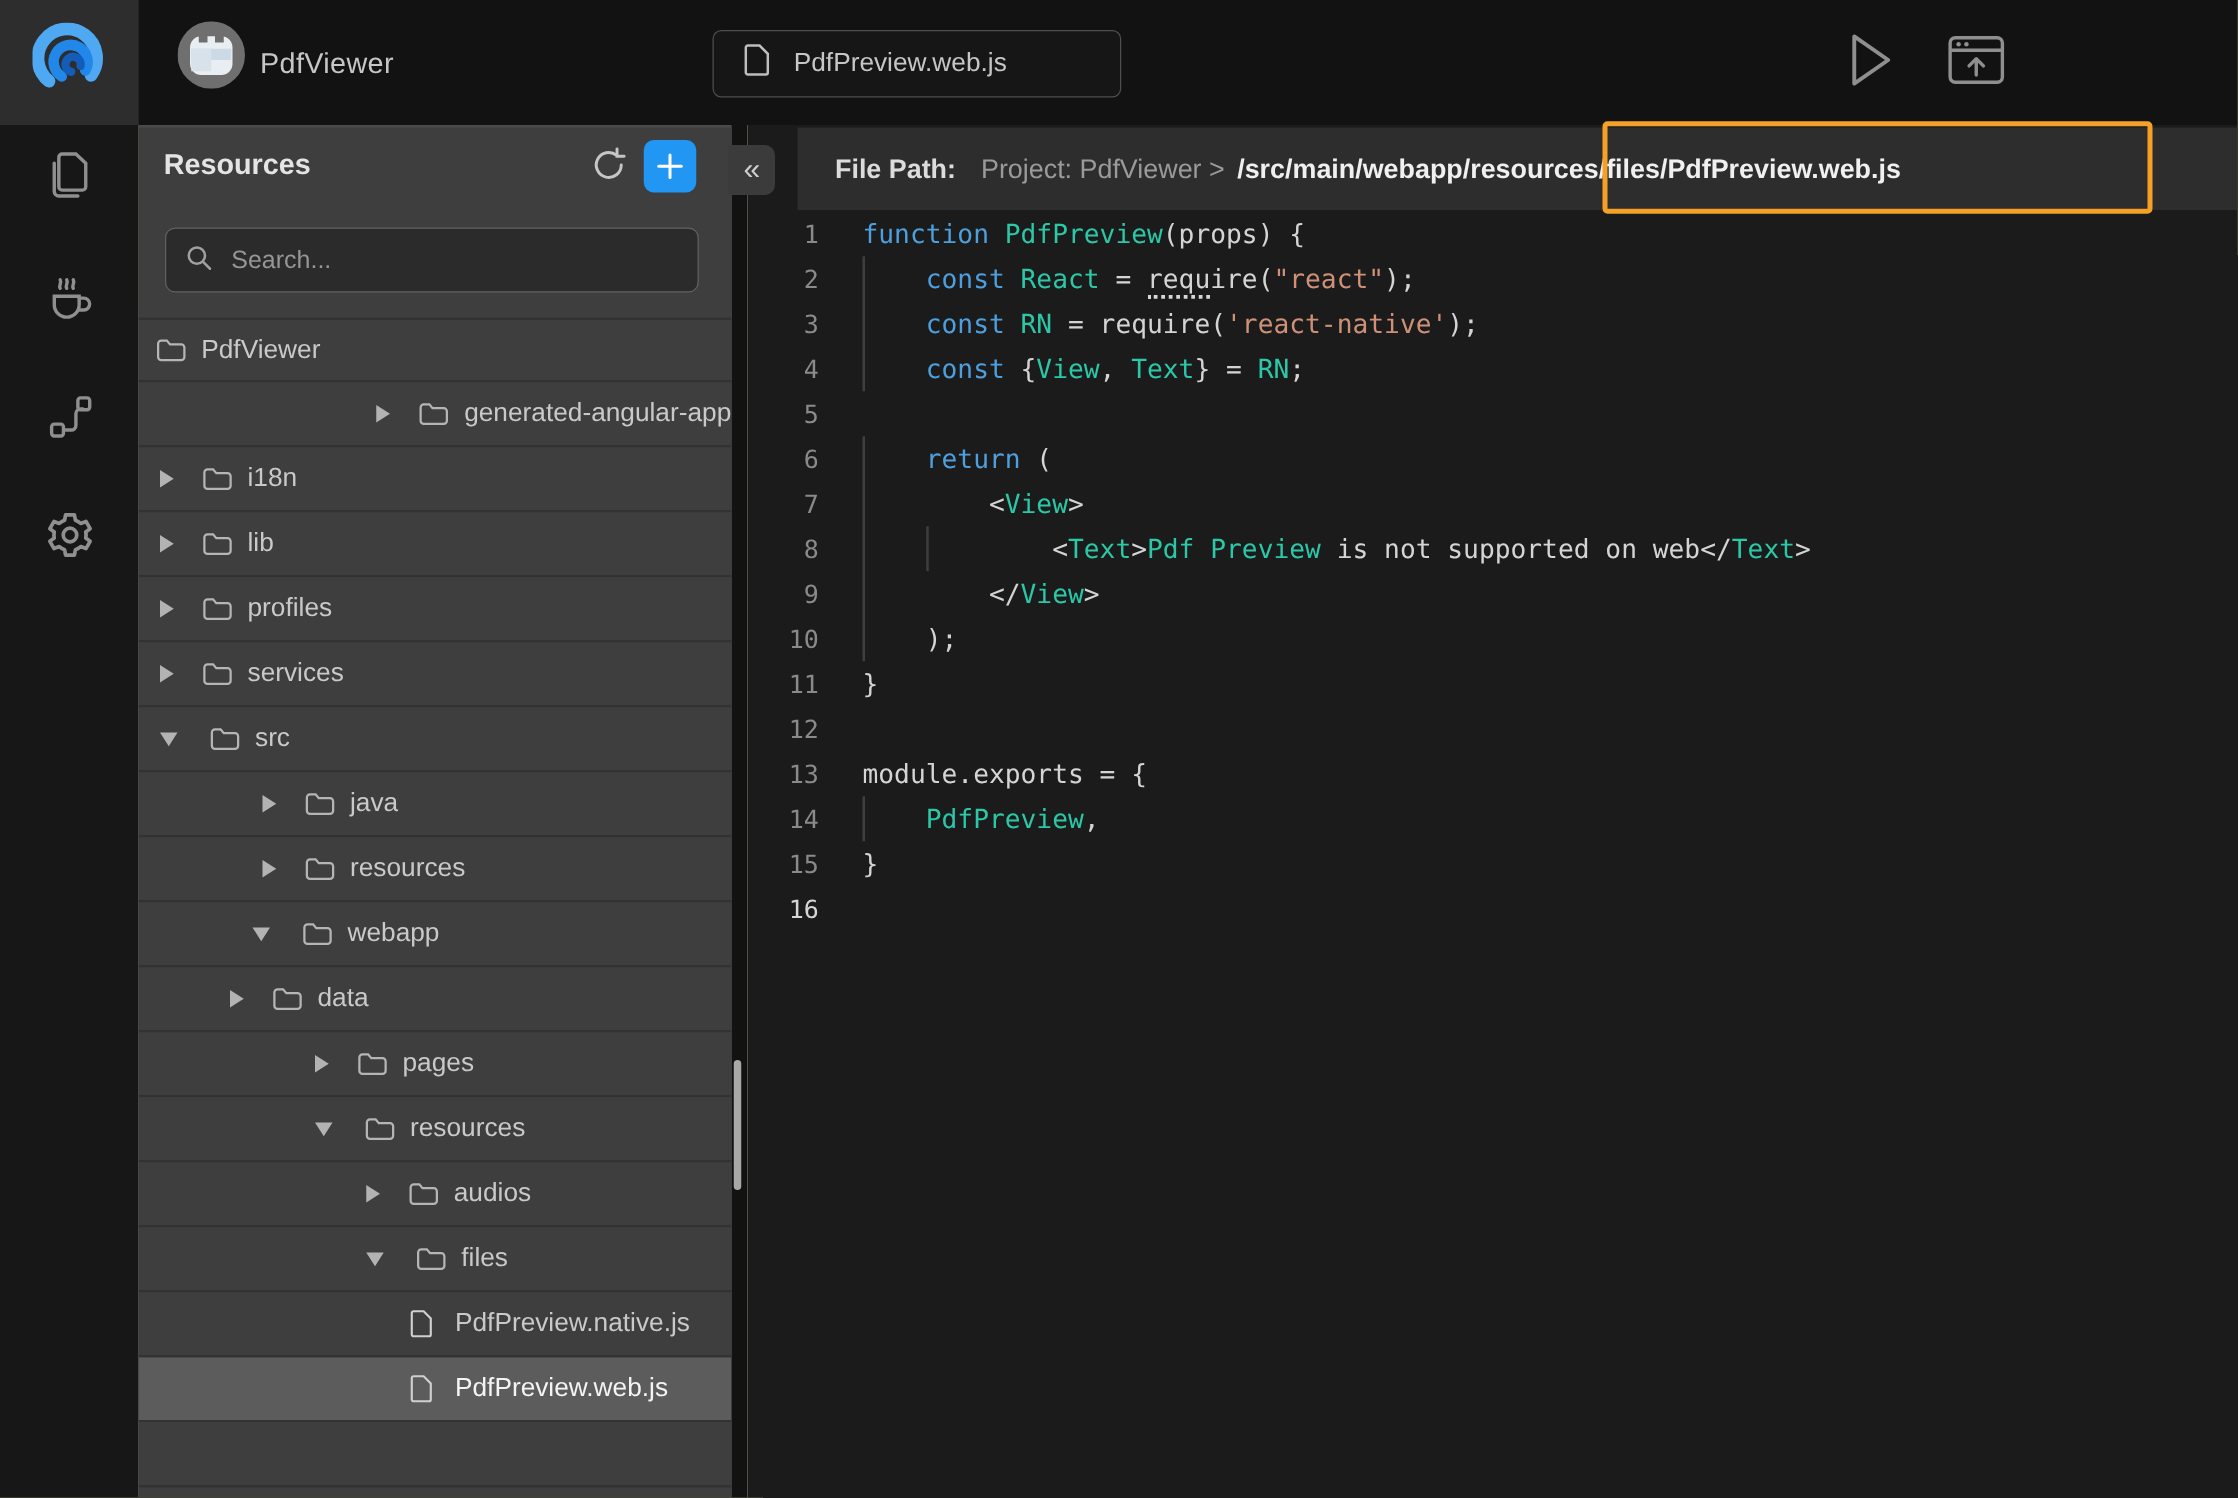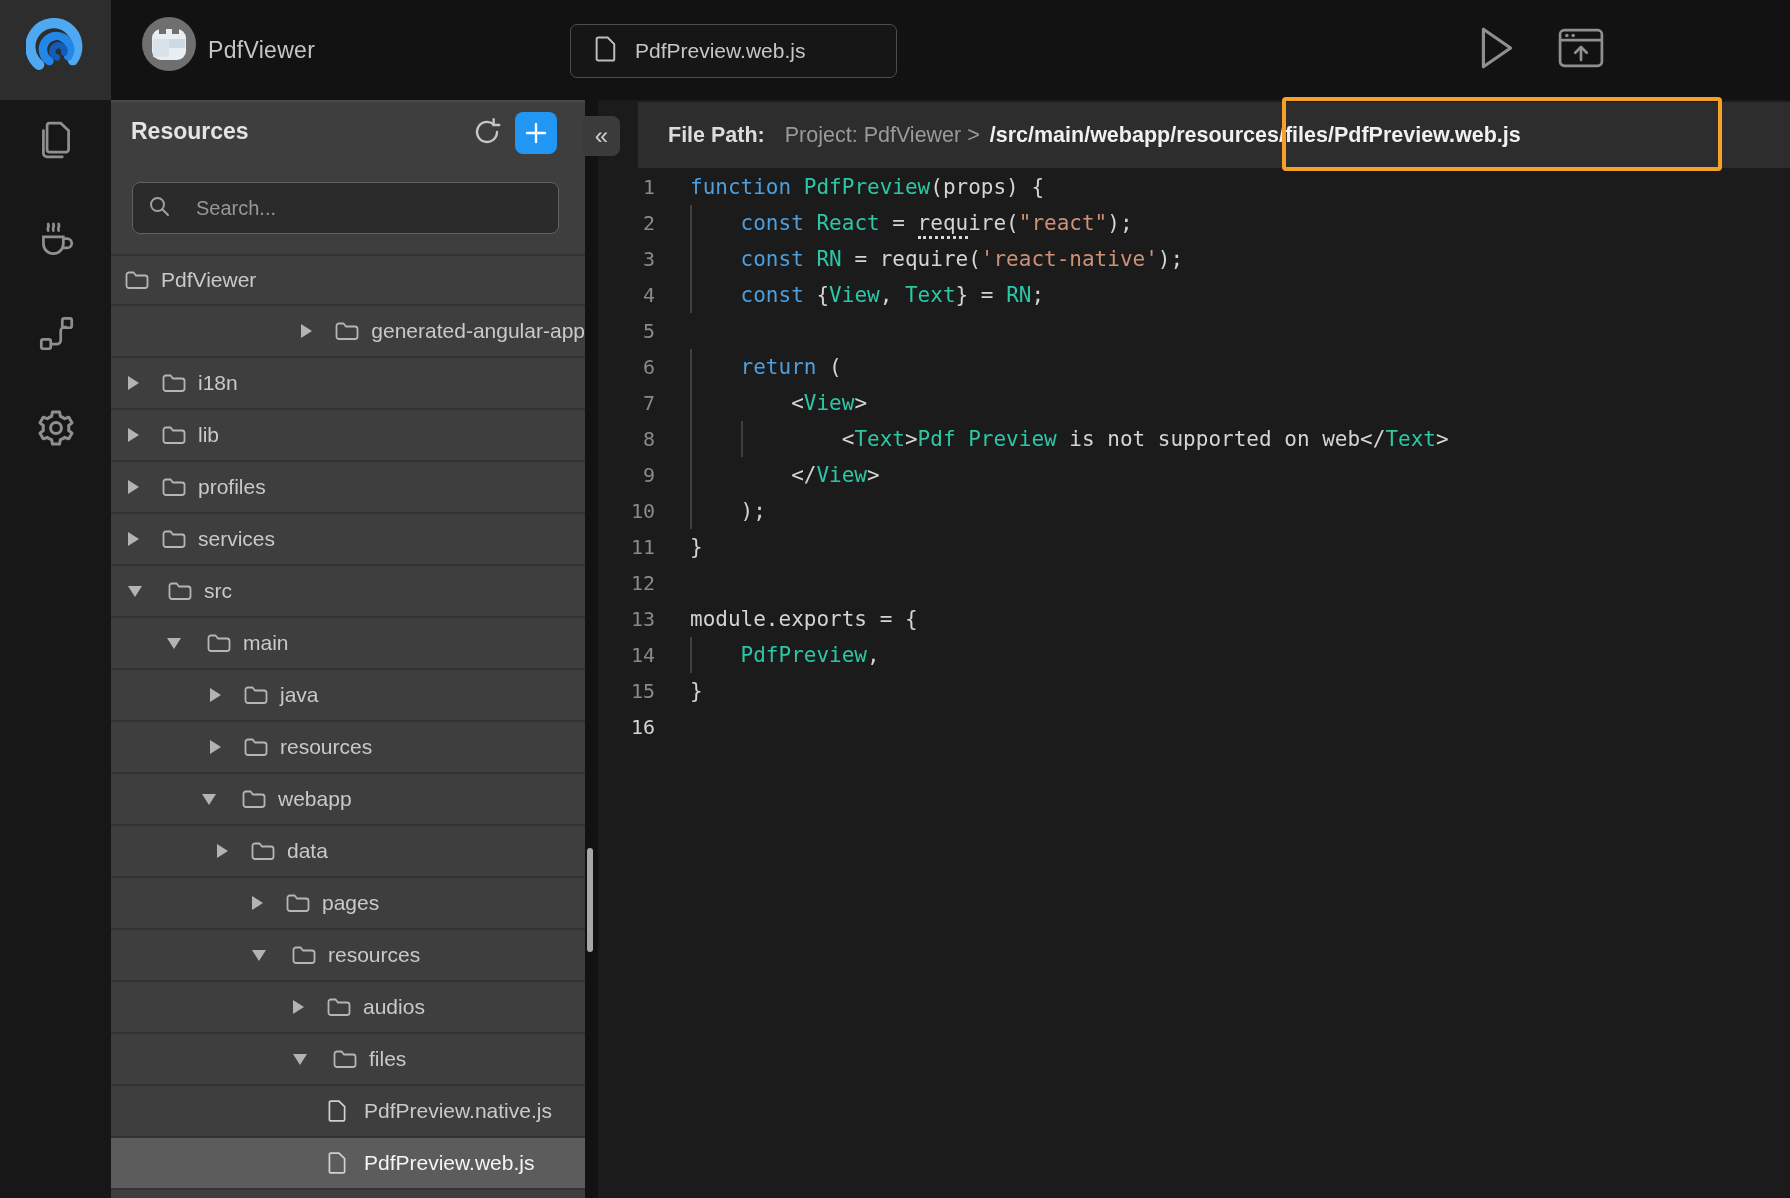--- a/index.html
+++ b/index.html
@@ -26,21 +26,21 @@
   .rail-ic{position:absolute;left:0;width:111px;height:56px;display:flex;align-items:center;justify-content:center;cursor:pointer;}
 
   
   .sidebar{position:absolute;left:111px;top:100px;width:474px;height:1098px;background:#3e3e3e;border-top:2px solid #4a4a4a;}
   .sb-title{position:absolute;left:20px;top:16px;color:#e4e4e4;font-size:23px;font-weight:600;}
   .sb-refresh{position:absolute;left:358px;top:14px;width:36px;height:36px;display:flex;align-items:center;justify-content:center;cursor:pointer;}
   .sb-add{position:absolute;left:404px;top:10px;width:42px;height:42px;border-radius:8px;background:var(--accent,#2196f3);
           display:flex;align-items:center;justify-content:center;cursor:pointer;}
   .sb-add svg{display:block;}
   .sb-search{position:absolute;left:21px;top:80px;width:427px;height:52px;background:#2b2b2b;border:1.5px solid #616161;
-             border-radius:8px;display:flex;align-items:center;padding:0 14px;gap:23px;}
+             border-radius:8px;display:flex;align-items:center;padding:0 14px;gap:12px;}
   .sb-search input{flex:1;background:transparent;border:0;outline:none;color:#cfcfcf;font-size:20px;
                    font-family:"Liberation Sans","DejaVu Sans",sans-serif;}
   .sb-search input::placeholder{color:#969696;}
   .tree{position:absolute;left:0;top:152px;width:474px;bottom:0;overflow:hidden;}
   .tree-row{position:relative;height:52px;display:flex;align-items:center;border-bottom:2px solid #323234;
             background:#3e3e3e;cursor:pointer;}
   .tree-row:first-child{border-top:2px solid #323234;}
   .tree-row.selected{background:var(--selection-bg,#5c5c5c);}
   .caret{width:14px;margin-right:23px;display:inline-block;flex:none;}
   .caret.right{width:0;height:0;border-left:11px solid #b3b3b3;border-top:7px solid transparent;border-bottom:7px solid transparent;}
@@ -258,29 +258,20 @@
         </div>
         <div class="tree-row" style="padding-left: 17px;">
           <span class="caret down"></span>
           <span class="t-icon">
             <svg width="24" height="20" viewBox="0 0 24 20" fill="none" stroke="#b5b5b5" stroke-width="1.8">
               <path d="M1.5 5A2.5 2.5 0 0 1 4 2.5h4.5L11 5.5h9A2.5 2.5 0 0 1 22.5 8v7.5A2.5 2.5 0 0 1 20 18H4a2.5 2.5 0 0 1-2.5-2.5z"></path>
             </svg>
           </span>
           <span class="t-label">src</span>
         </div>
-        <div class="tree-row" style="padding-left: 56px;">
-          <span class="caret down"></span>
-          <span class="t-icon">
-            <svg width="24" height="20" viewBox="0 0 24 20" fill="none" stroke="#b5b5b5" stroke-width="1.8">
-              <path d="M1.5 5A2.5 2.5 0 0 1 4 2.5h4.5L11 5.5h9A2.5 2.5 0 0 1 22.5 8v7.5A2.5 2.5 0 0 1 20 18H4a2.5 2.5 0 0 1-2.5-2.5z"></path>
-            </svg>
-          </span>
-          <span class="t-label">main</span>
-        </div>
         <div class="tree-row" style="padding-left: 99px;">
           <span class="caret right"></span>
           <span class="t-icon">
             <svg width="24" height="20" viewBox="0 0 24 20" fill="none" stroke="#b5b5b5" stroke-width="1.8">
               <path d="M1.5 5A2.5 2.5 0 0 1 4 2.5h4.5L11 5.5h9A2.5 2.5 0 0 1 22.5 8v7.5A2.5 2.5 0 0 1 20 18H4a2.5 2.5 0 0 1-2.5-2.5z"></path>
             </svg>
           </span>
           <span class="t-label">java</span>
         </div>
         <div class="tree-row" style="padding-left: 99px;">
@@ -294,21 +285,21 @@
         </div>
         <div class="tree-row" style="padding-left: 91px;">
           <span class="caret down"></span>
           <span class="t-icon">
             <svg width="24" height="20" viewBox="0 0 24 20" fill="none" stroke="#b5b5b5" stroke-width="1.8">
               <path d="M1.5 5A2.5 2.5 0 0 1 4 2.5h4.5L11 5.5h9A2.5 2.5 0 0 1 22.5 8v7.5A2.5 2.5 0 0 1 20 18H4a2.5 2.5 0 0 1-2.5-2.5z"></path>
             </svg>
           </span>
           <span class="t-label">webapp</span>
         </div>
-        <div class="tree-row" style="padding-left: 106px; align-items: center;">
+        <div class="tree-row" style="padding-left: 73px; align-items: center;">
           <span class="caret right"></span>
           <span class="t-icon">
             <svg width="24" height="20" viewBox="0 0 24 20" fill="none" stroke="#b5b5b5" stroke-width="1.8">
               <path d="M1.5 5A2.5 2.5 0 0 1 4 2.5h4.5L11 5.5h9A2.5 2.5 0 0 1 22.5 8v7.5A2.5 2.5 0 0 1 20 18H4a2.5 2.5 0 0 1-2.5-2.5z"></path>
             </svg>
           </span>
           <span class="t-label">data</span>
         </div>
         <div class="tree-row" style="padding-left: 141px;">
           <span class="caret right"></span>

